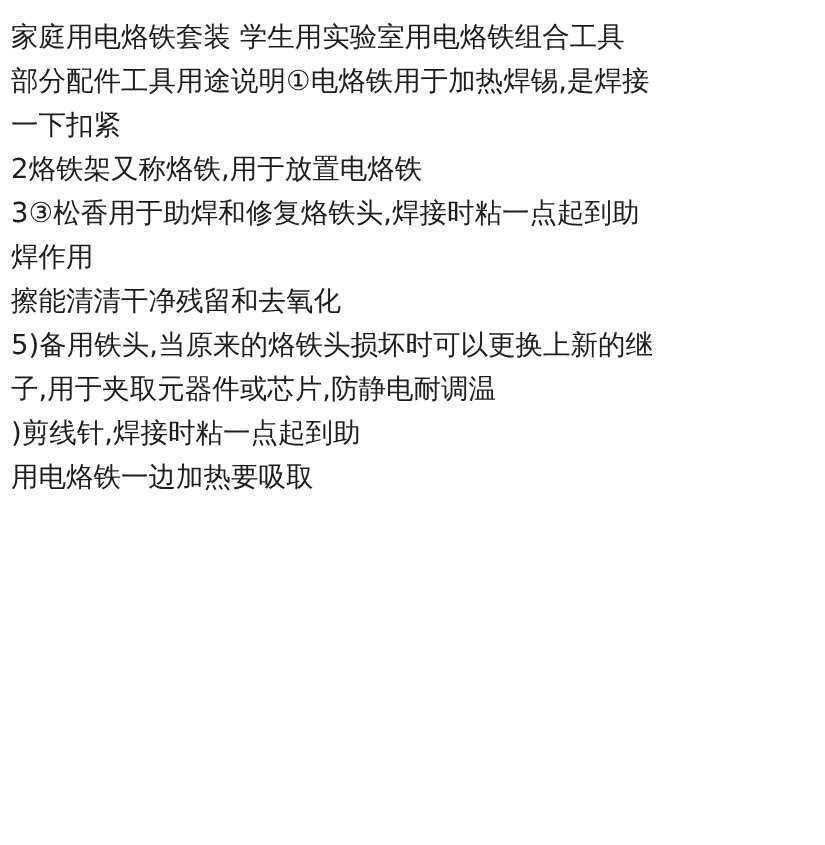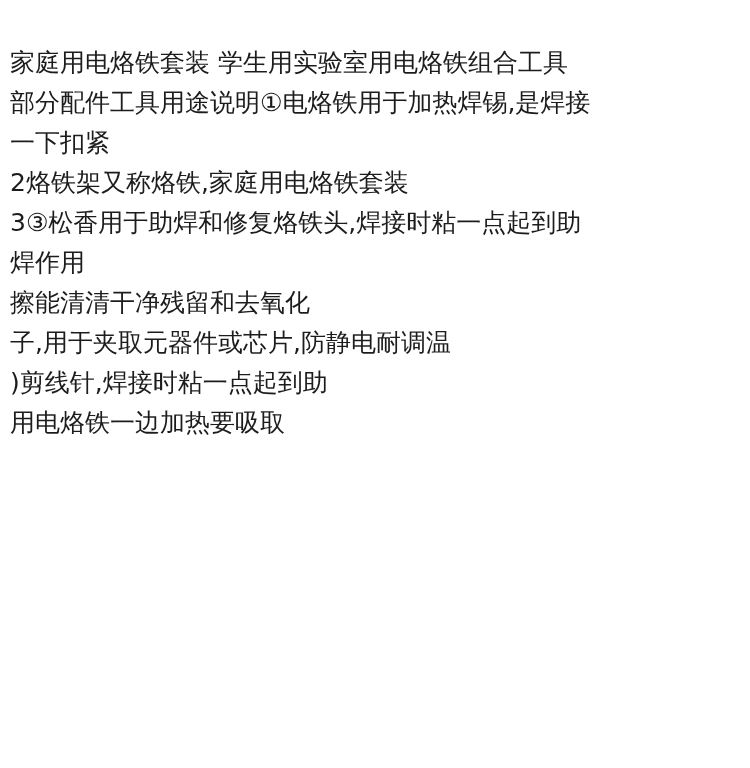--- a/index.html
+++ b/index.html
@@ -11,38 +11,38 @@
     height: 768px;
     background: #ffffff;
     font-family: "DejaVu Sans", "Liberation Sans", sans-serif;
     color: #1a1a1a;
     overflow: hidden;
   }
   .doc {
     box-sizing: border-box;
     width: 750px;
     padding: 14px 10px 0 10px;
-    margin-top: 29px;
   }
   .line {
     font-size: 25px;
     line-height: 40px;
     letter-spacing: 0px;
     color: #1c1c1c;
     white-space: pre-wrap;
     word-break: break-all;
   }
 </style>
 </head>
 <body>
 
 <div class="doc">
   <div class="line">家庭用电烙铁套装 学生用实验室用电烙铁组合工具</div>
   <div class="line">部分配件工具用途说明①电烙铁用于加热焊锡,是焊接</div>
   <div class="line">一下扣紧</div>
-  <div class="line">2烙铁架又称烙铁,家庭用电烙铁套装</div>
+  <div class="line">2烙铁架又称烙铁,用于放置电烙铁</div>
   <div class="line">3③松香用于助焊和修复烙铁头,焊接时粘一点起到助</div>
   <div class="line">焊作用</div>
   <div class="line">擦能清清干净残留和去氧化</div>
+  <div class="line">5)备用铁头,当原来的烙铁头损坏时可以更换上新的继</div>
   <div class="line">子,用于夹取元器件或芯片,防静电耐调温</div>
   <div class="line">)剪线针,焊接时粘一点起到助</div>
   <div class="line">用电烙铁一边加热要吸取</div>
 </div>
 
 </body></html>

